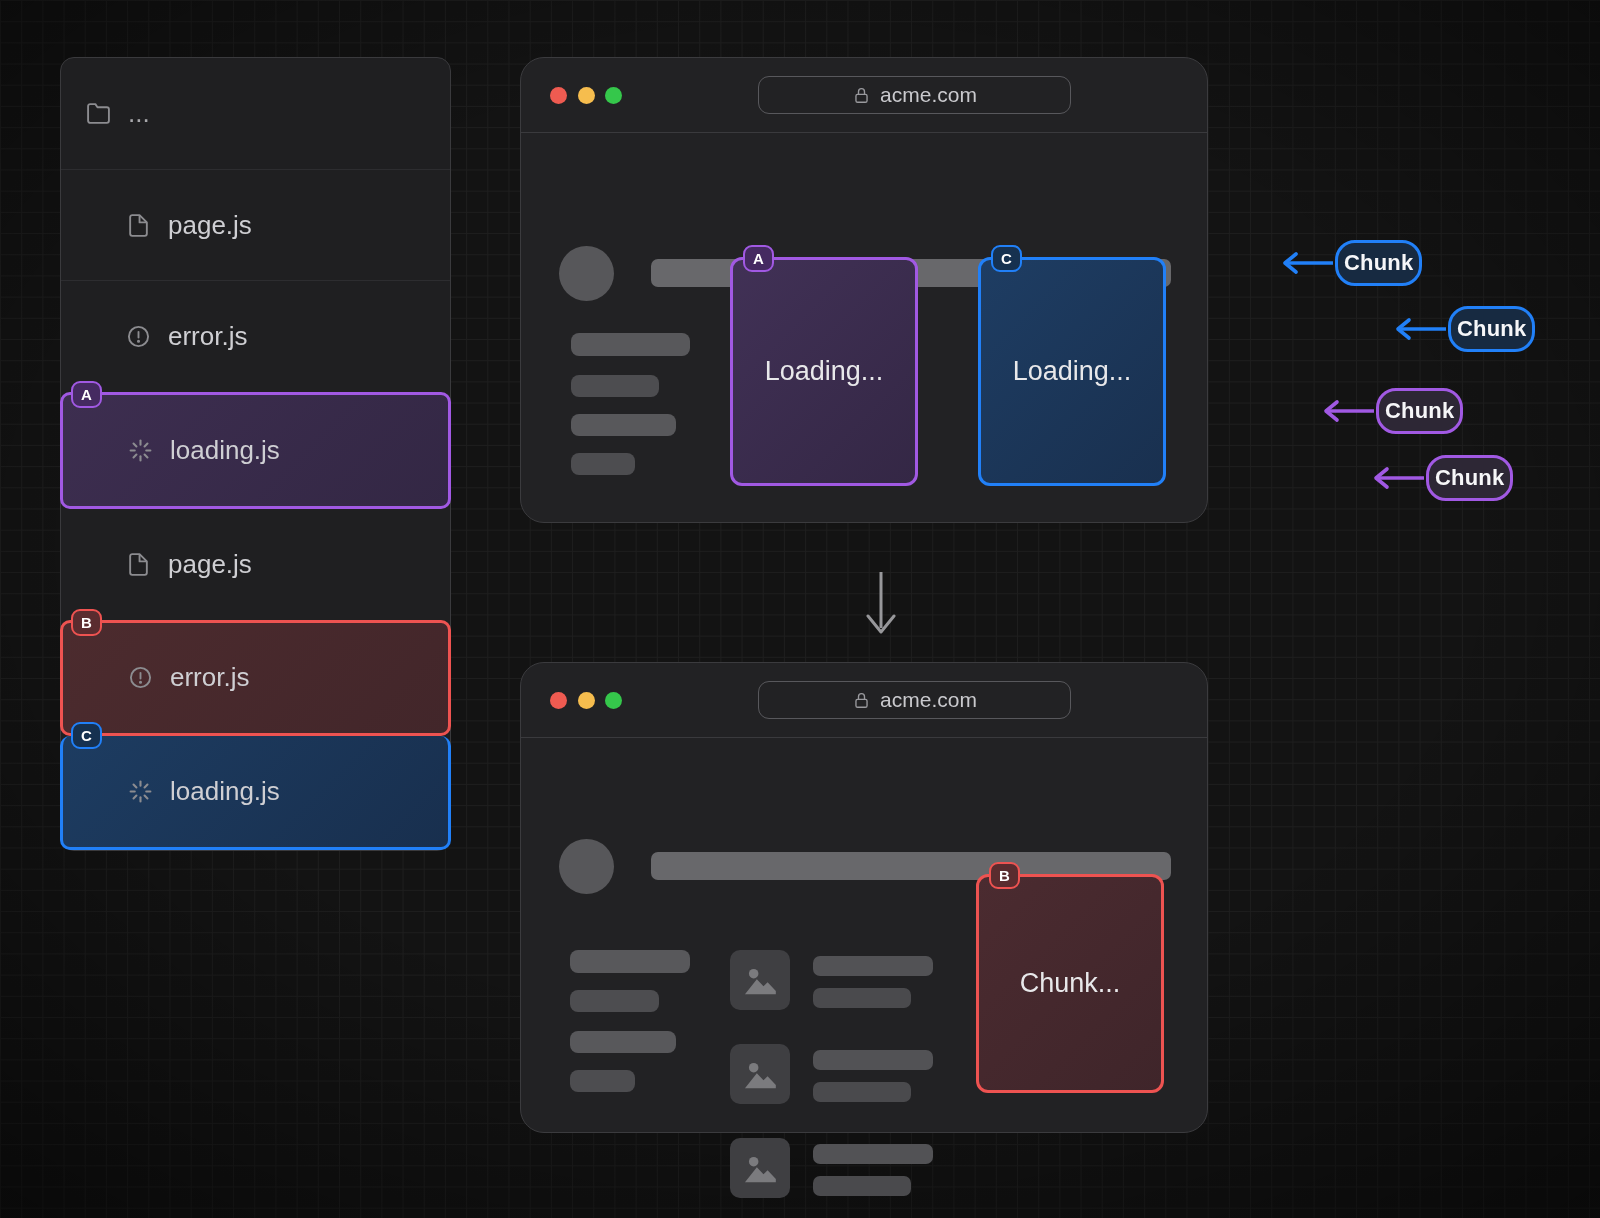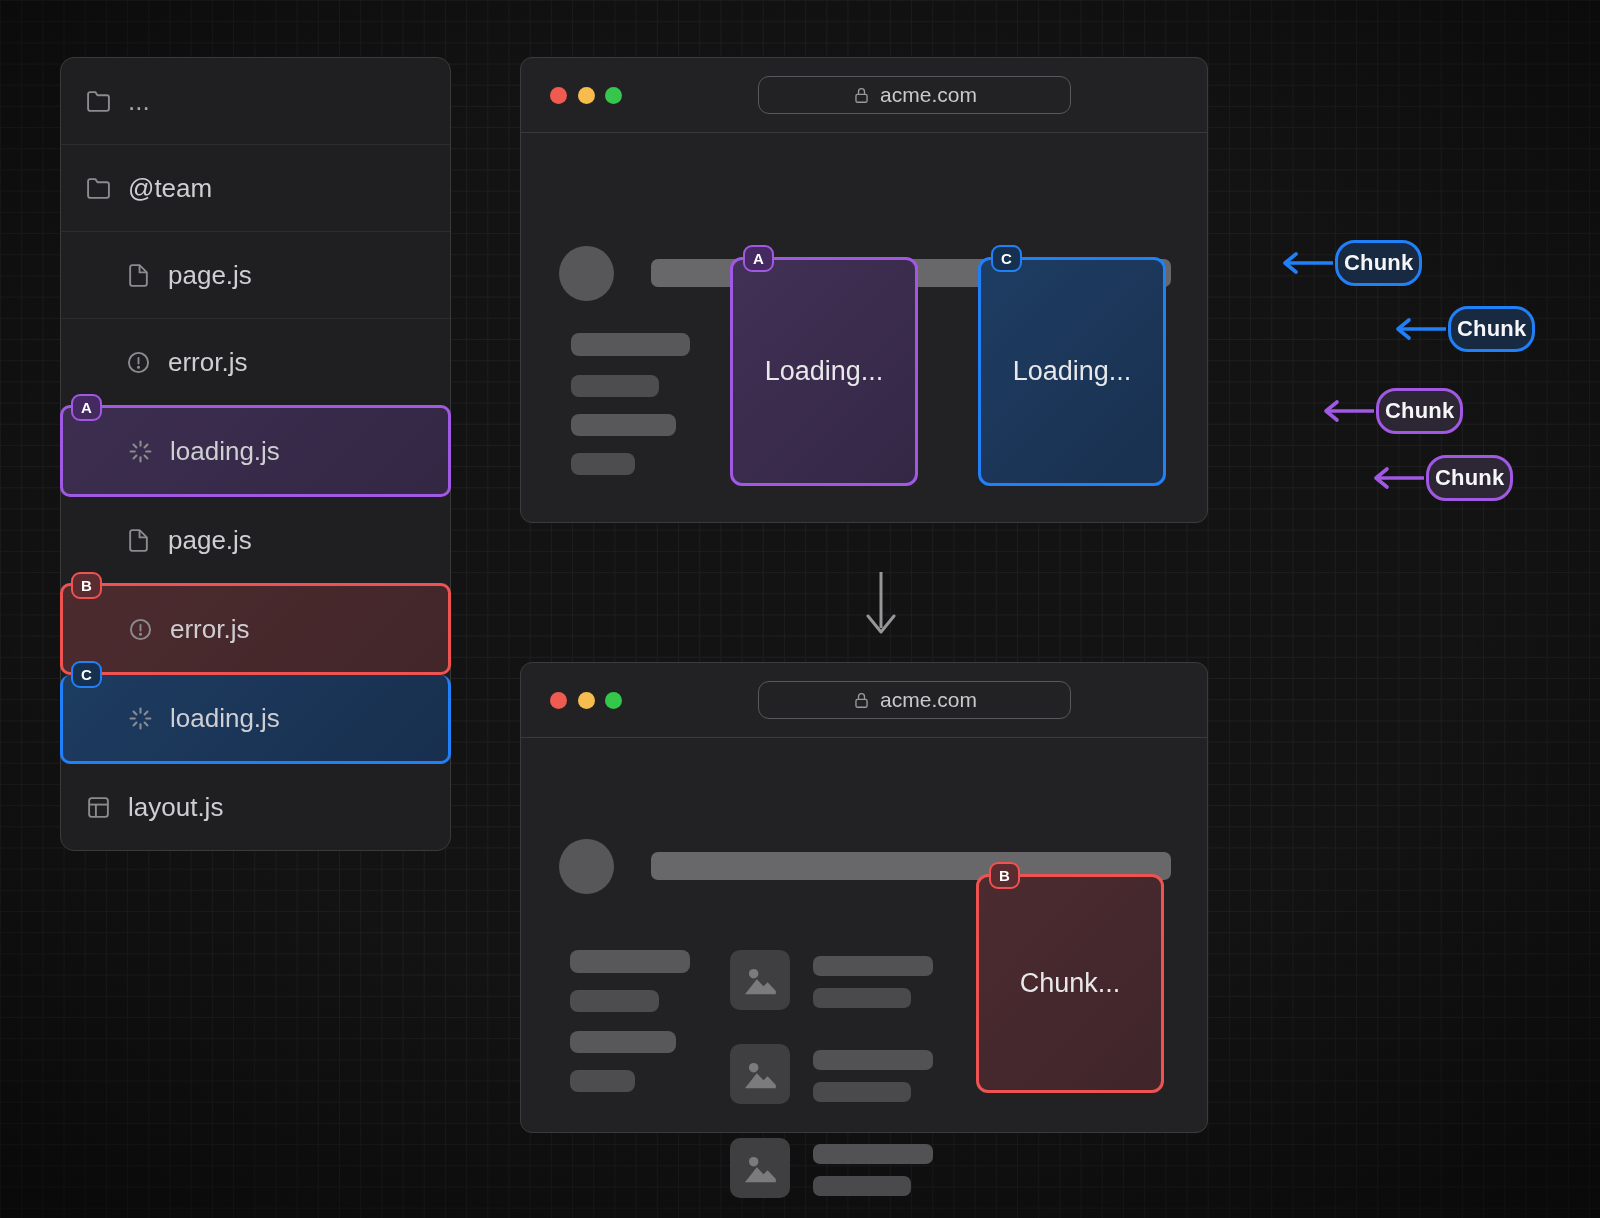--- a/index.html
+++ b/index.html
@@ -46,21 +46,21 @@
     display:flex;align-items:center;justify-content:center;
     color:#fff;font-size:15px;font-weight:700;z-index:3;
   }
   .badge.purple{border-color:#a159e3;background-color:#46296240;background:#452a61;}
   .badge.red{border-color:#ee5351;background:#5a2c2f;}
   .badge.blue{border-color:#2180f8;background:#163150;}
 
   
   .win{
     position:absolute;left:520px;width:688px;
-    background:#222224;border:1px solid #3b3b3e;border-radius:12px;
+    background:#222224;border:1px solid #3b3b3e;border-radius:24px;
     box-sizing:border-box;
   }
   .win.top{top:57px;height:466px;}
   .win.bottom{top:662px;height:471px;}
   .titlebar{
     height:74px;border-bottom:1px solid #3a3a3d;position:relative;
     display:flex;align-items:center;
   }
   .lights{display:flex;gap:10.5px;margin-left:29px;}
   .light{width:17px;height:17px;border-radius:50%;}
@@ -163,26 +163,20 @@
 <div class="stage">
 <div class="layer">
 
   <div class="tree">
     <div class="row dim">
       <svg class="ficon" viewBox="0 0 24 24">
             <use href="#i-folder"></use>
           </svg>
       <span>...</span>
     </div>
-    <div class="row">
-      <svg class="ficon" viewBox="0 0 24 24">
-            <use href="#i-folder"></use>
-          </svg>
-      <span>@team</span>
-    </div>
     <div class="row ind">
       <svg class="ficon" viewBox="0 0 24 24">
             <use href="#i-file"></use>
           </svg>
       <span>page.js</span>
     </div>
     <div class="row ind">
       <svg class="ficon" viewBox="0 0 24 24">
             <use href="#i-alert"></use>
           </svg>
@@ -213,26 +207,20 @@
       <span>error.js</span>
     </div>
     <div class="row ind hl hl-blue noise">
       <div class="badge blue noise">
             <span>C</span>
           </div>
       <svg class="ficon" viewBox="0 0 24 24">
             <use href="#i-spinner"></use>
           </svg>
       <span>loading.js</span>
-    </div>
-    <div class="row">
-      <svg class="ficon" viewBox="0 0 24 24">
-            <use href="#i-layout"></use>
-          </svg>
-      <span>layout.js</span>
     </div>
   </div>
 
   <div class="win top">
     <div class="titlebar">
       <div class="lights">
         <div class="light r"></div>
         <div class="light y"></div>
         <div class="light g"></div>
       </div>

